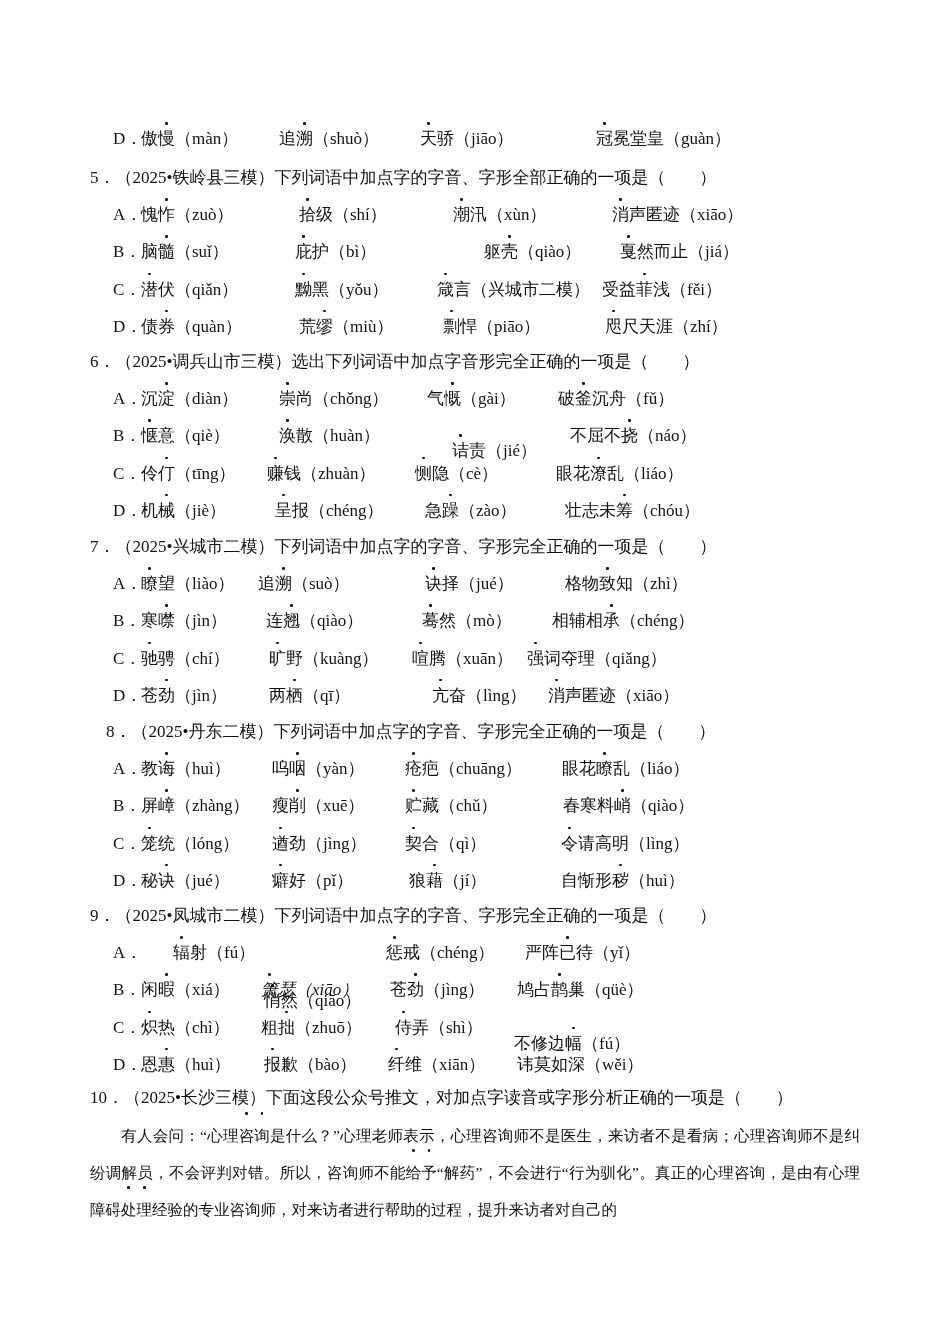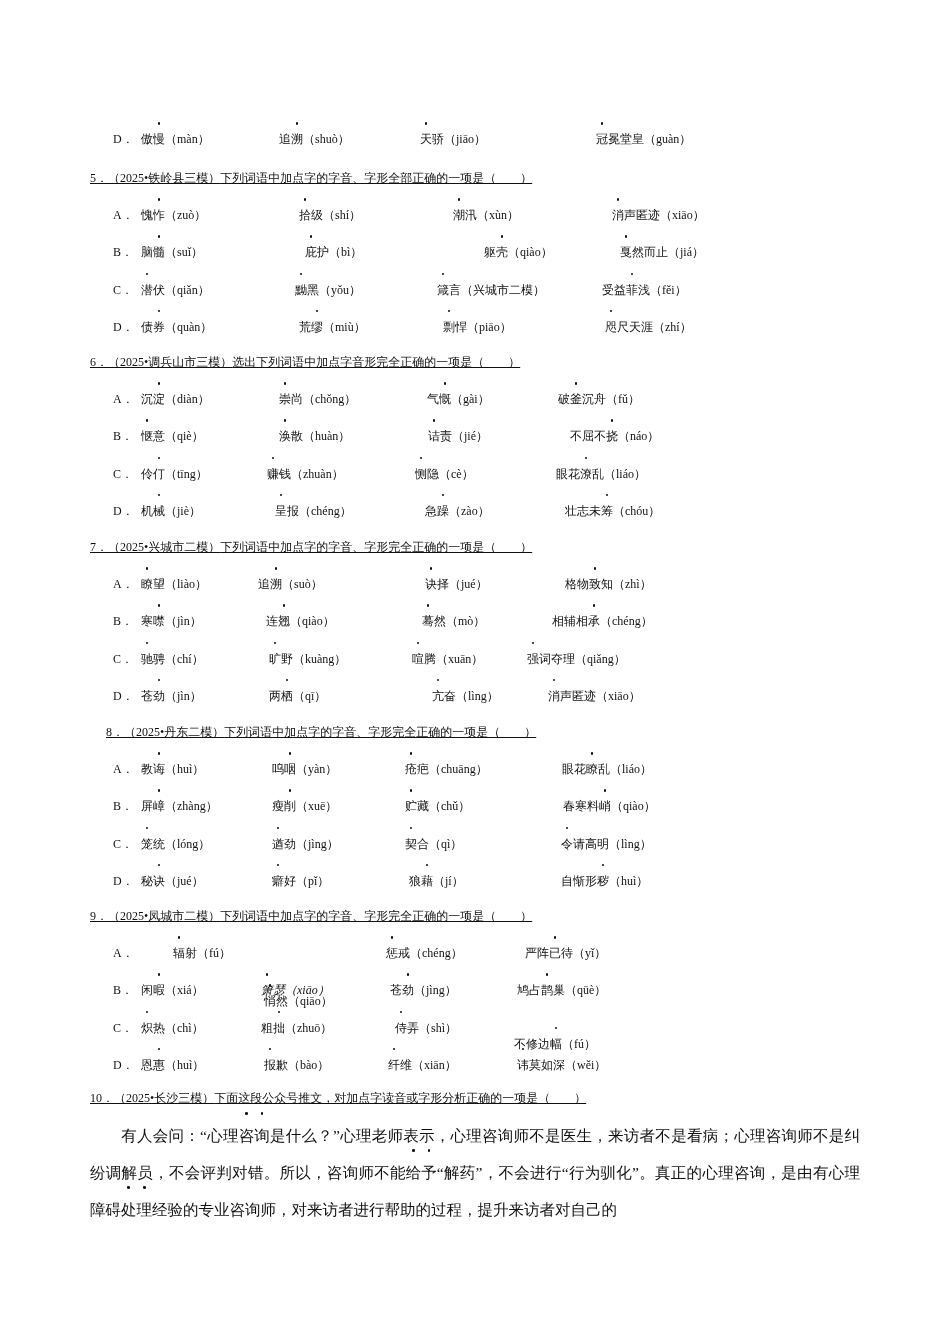--- a/index.html
+++ b/index.html
@@ -1,18 +1,18 @@
 <!DOCTYPE html>
 <html><head>
 <meta charset="utf-8">
 <style>
   html, body { margin: 0; padding: 0; background: #ffffff; }
   body { width: 950px; height: 1344px; position: relative; overflow: hidden;
          font-family: "Liberation Serif", "DejaVu Serif", serif; color: #111; }
-  .line { position: absolute; left: 0; height: 24px; font-size: 12px; line-height: 24px; white-space: nowrap; text-decoration: underline; }
+  .line { position: absolute; left: 0; height: 24px; font-size: 17px; line-height: 24px; white-space: nowrap; }
   .q-head { left: 90px; }
   .opt-label { position: absolute; top: 0; }
   .word { position: absolute; top: 0; }
   .dot { position: relative; display: inline-block; }
   .dot::before { content: ""; position: absolute; left: 50%; top: -5px; width: 2.6px; height: 2.6px;
                  margin-left: -1.3px; border-radius: 50%; background: #111; }
   .pinyin { margin-left: 0; }
   .para { position: absolute; left: 90px; width: 770px; font-size: 15.5px; line-height: 37px; text-align: justify; }
   .para p { margin: 0; }
   .indent { display: inline-block; width: 31px; }
@@ -32,21 +32,21 @@
     <div class="line" style="top: 203.2px;">
       <span class="opt-label" style="left: 113px;">A．</span>
       <span class="word" style="left: 141px;"><span>愧</span><span class="dot">怍</span><span class="pinyin">（zuò）</span></span>
       <span class="word" style="left: 299px;"><span class="dot">拾</span><span>级</span><span class="pinyin">（shí）</span></span>
       <span class="word" style="left: 453px;"><span class="dot">潮</span><span>汛</span><span class="pinyin">（xùn）</span></span>
       <span class="word" style="left: 612px;"><span class="dot">消</span><span>声匿迹</span><span class="pinyin">（xiāo）</span></span>
     </div>
     <div class="line" style="top: 240.4px;">
       <span class="opt-label" style="left: 113px;">B．</span>
       <span class="word" style="left: 141px;"><span>脑</span><span class="dot">髓</span><span class="pinyin">（suǐ）</span></span>
-      <span class="word" style="left: 305px; text-align: center;"><span class="dot">庇</span><span>护</span><span class="pinyin">（bì）</span></span>
+      <span class="word" style="left: 295px; text-align: center;"><span class="dot">庇</span><span>护</span><span class="pinyin">（bì）</span></span>
       <span class="word" style="left: 484px;"><span>躯</span><span class="dot">壳</span><span class="pinyin">（qiào）</span></span>
       <span class="word" style="left: 620px;"><span class="dot">戛</span><span>然而止</span><span class="pinyin">（jiá）</span></span>
     </div>
     <div class="line" style="top: 277.6px;">
       <span class="opt-label" style="left: 113px;">C．</span>
       <span class="word" style="left: 141px;"><span class="dot">潜</span><span>伏</span><span class="pinyin">（qiǎn）</span></span>
       <span class="word" style="left: 295px;"><span class="dot">黝</span><span>黑</span><span class="pinyin">（yǒu）</span></span>
       <span class="word" style="left: 437px;"><span class="dot">箴</span><span>言</span><span class="pinyin">（兴城市二模）</span></span>
       <span class="word" style="left: 602px;"><span>受益</span><span class="dot">菲</span><span>浅</span><span class="pinyin">（fěi）</span></span>
     </div>
@@ -62,21 +62,21 @@
       <span class="opt-label" style="left: 113px;">A．</span>
       <span class="word" style="left: 141px;"><span>沉</span><span class="dot">淀</span><span class="pinyin">（diàn）</span></span>
       <span class="word" style="left: 279px;"><span class="dot">崇</span><span>尚</span><span class="pinyin">（chǒng）</span></span>
       <span class="word" style="left: 427px;"><span>气</span><span class="dot">慨</span><span class="pinyin">（gài）</span></span>
       <span class="word" style="left: 558px;"><span>破</span><span class="dot">釜</span><span>沉舟</span><span class="pinyin">（fǔ）</span></span>
     </div>
     <div class="line" style="top: 424.4px;">
       <span class="opt-label" style="left: 113px;">B．</span>
       <span class="word" style="left: 141px;"><span class="dot">惬</span><span>意</span><span class="pinyin">（qiè）</span></span>
       <span class="word" style="left: 279px;"><span class="dot">涣</span><span>散</span><span class="pinyin">（huàn）</span></span>
-      <span class="word" style="left: 428px;"><span class="dot">诘</span><span>责</span><span class="pinyin">（jié）</span></span>
+      <span class="word" style="left: 452px; margin-top: 15px;"><span class="dot">诘</span><span>责</span><span class="pinyin">（jié）</span></span>
       <span class="word" style="left: 570px;"><span>不屈不</span><span class="dot">挠</span><span class="pinyin">（náo）</span></span>
     </div>
     <div class="line" style="top: 461.6px;">
       <span class="opt-label" style="left: 113px;">C．</span>
       <span class="word" style="left: 141px;"><span>伶</span><span class="dot">仃</span><span class="pinyin">（tīng）</span></span>
       <span class="word" style="left: 267px;"><span class="dot">赚</span><span>钱</span><span class="pinyin">（zhuàn）</span></span>
       <span class="word" style="left: 415px;"><span class="dot">恻</span><span>隐</span><span class="pinyin">（cè）</span></span>
       <span class="word" style="left: 556px;"><span>眼花</span><span class="dot">潦</span><span>乱</span><span class="pinyin">（liáo）</span></span>
     </div>
     <div class="line" style="top: 498.8px;">

